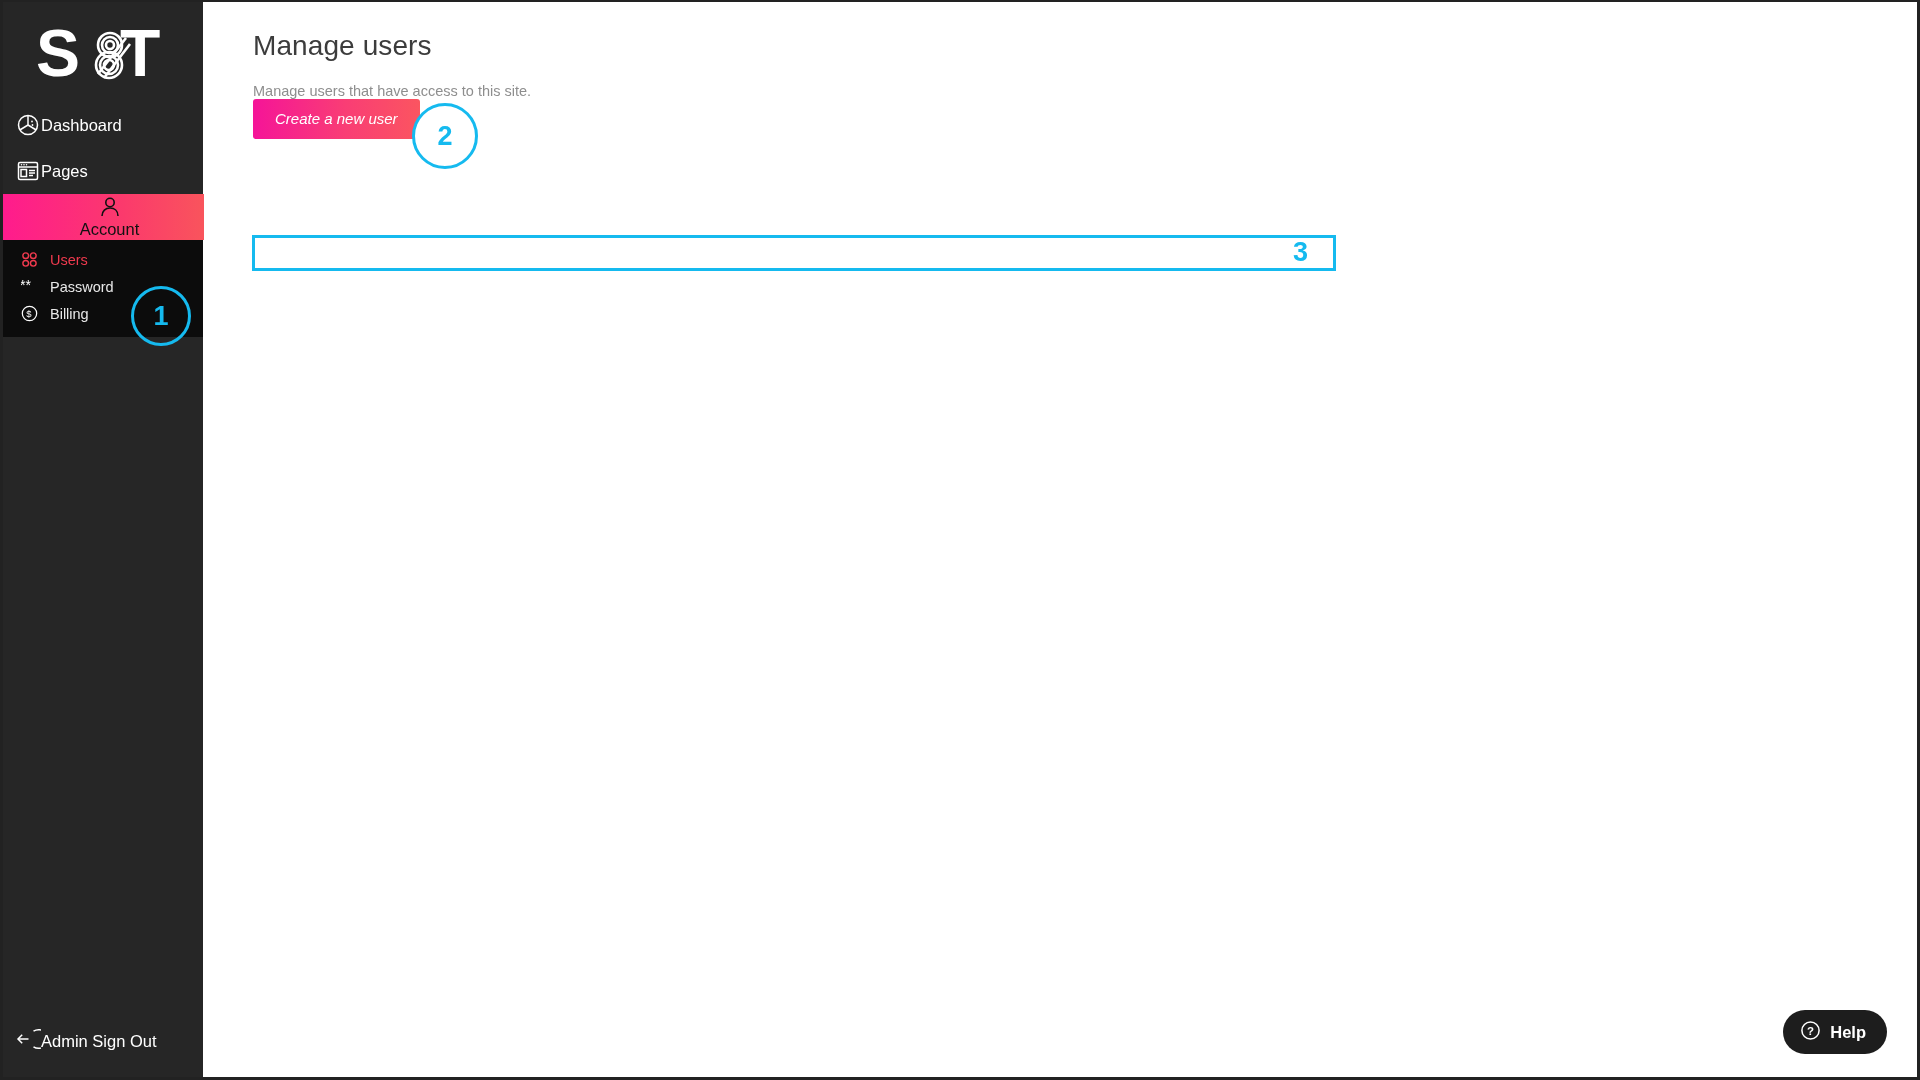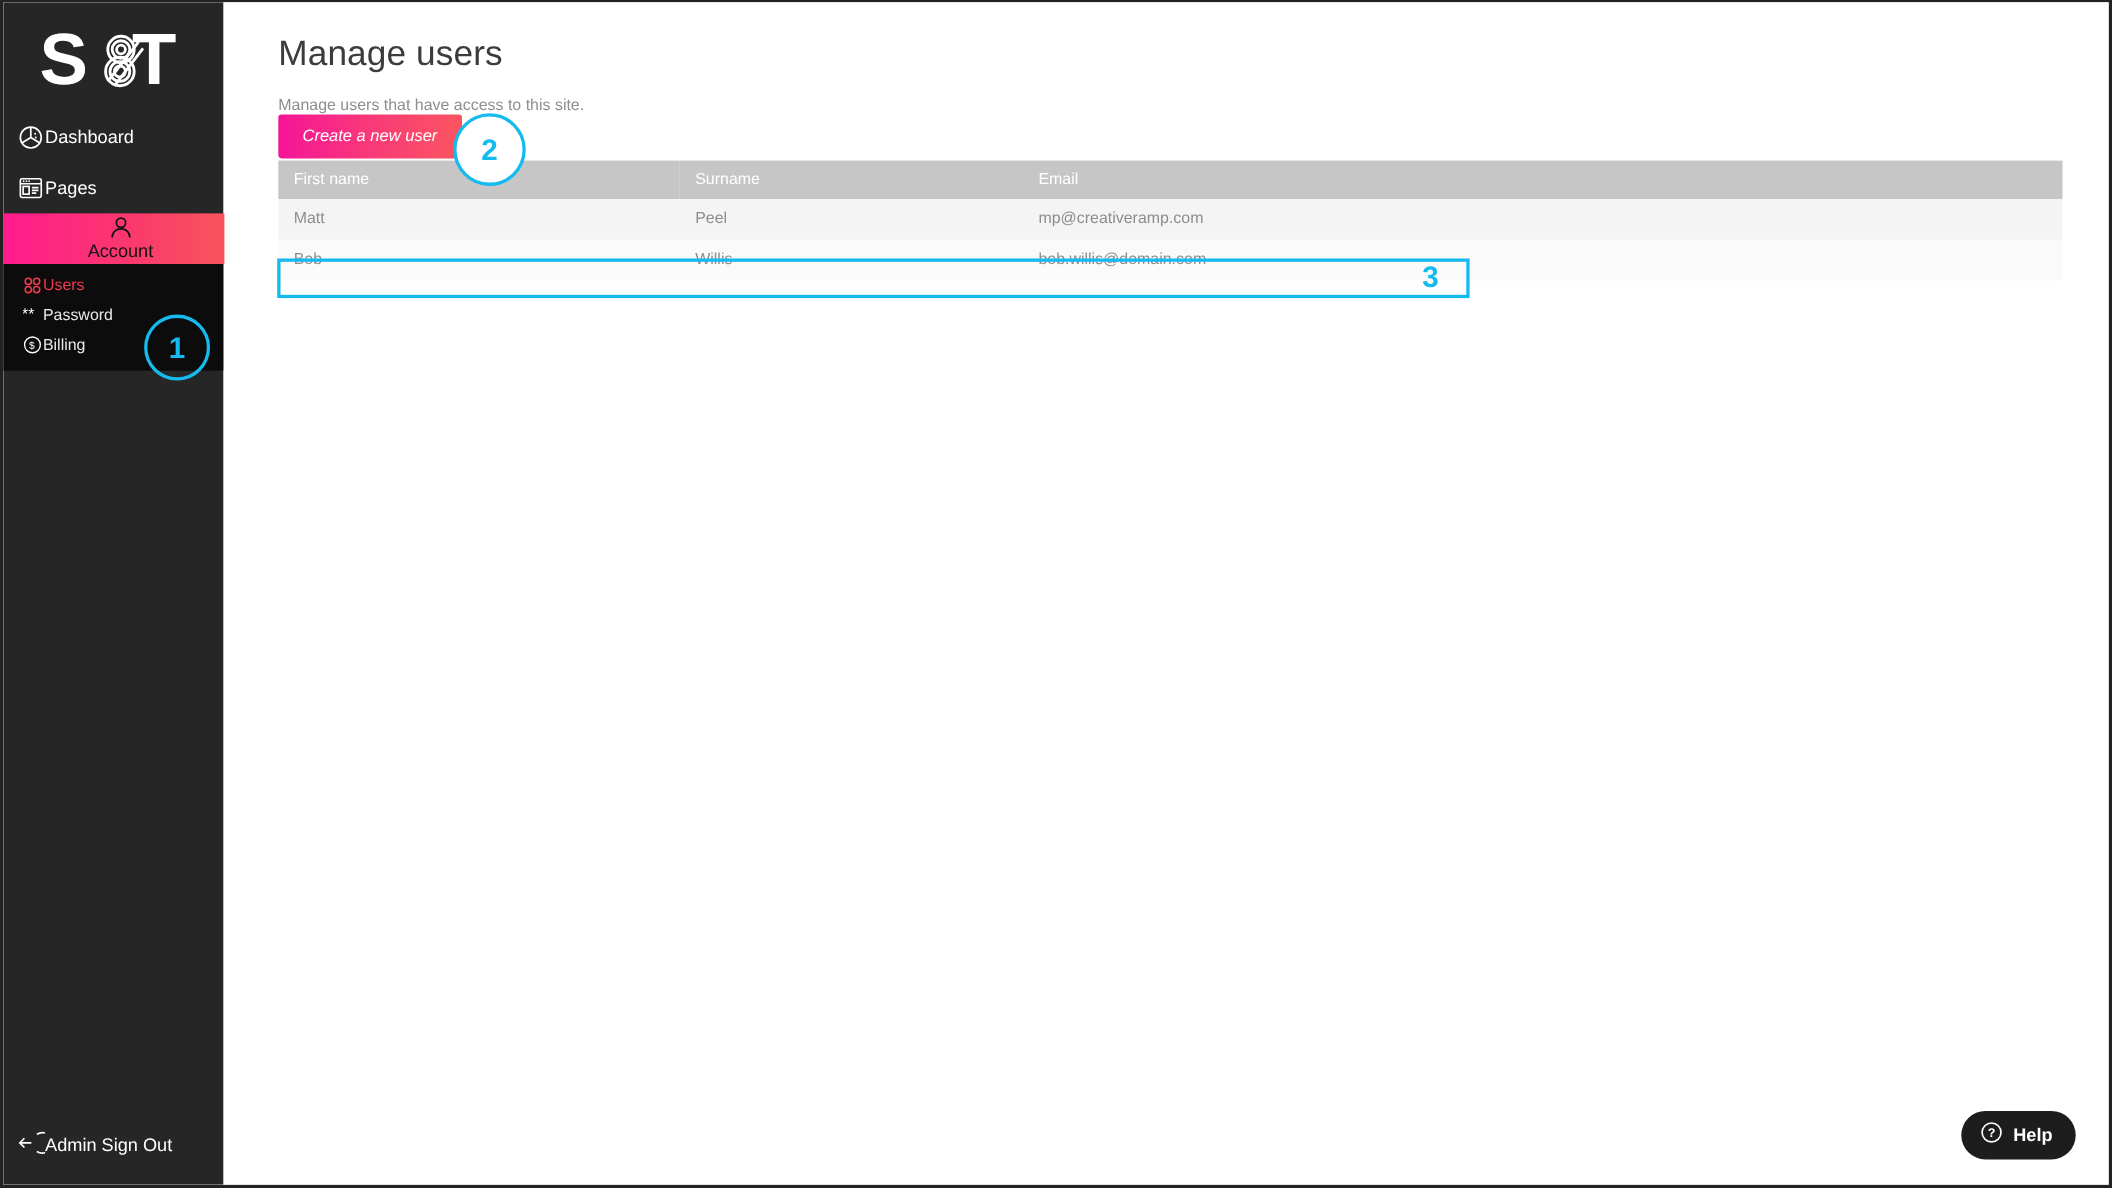--- a/index.html
+++ b/index.html
@@ -56,20 +56,21 @@
     width: 201px;
     flex-direction: column;
   }
   .nav-item.active .nav-icon svg { stroke: #111111; }
 
   #submenu { background: #0c0c0c; padding: 6px 0 10px 0; }
   .sub-item {
     display: flex; align-items: center;
     height: 27px;
     padding-left: 16px;
+    gap: 11px;
     font-size: 14.5px;
     color: #e8e8e8;
     cursor: pointer;
   }
   .sub-item.active { color: #ef3a4e; }
   .sub-item .sub-icon {
     width: 20px; height: 20px;
     display: flex; align-items: center; justify-content: center;
     flex: 0 0 20px;
   }
@@ -87,21 +88,21 @@
   }
 
   
   #main {
     position: absolute;
     left: 200px; top: 0; right: 0; bottom: 0;
     background: #ffffff;
     padding: 28px 50px 0 50px;
   }
   #page-title {
-    font-size: 32px;
+    font-size: 28px;
     font-weight: 400;
     color: #3c3c3c;
     letter-spacing: .1px;
     margin-bottom: 21px;
   }
   #page-subtitle {
     font-size: 14.5px;
     color: #8e8e8e;
   }
   #create-btn {
@@ -299,41 +300,20 @@
     </div>
   </nav>
 
   <main id="main">
 
     <h1 id="page-title">Manage users</h1>
     <p id="page-subtitle">Manage users that have access to this site.</p>
 
     <button id="create-btn">Create a new user</button>
 
-    <table id="user-table">
-      <thead>
-        <tr>
-          <th class="col-first">First name</th>
-          <th class="col-sur">Surname</th>
-          <th class="col-email">Email</th>
-        </tr>
-      </thead>
-      <tbody>
-        <tr class="row-even">
-          <td>Matt</td>
-          <td>Peel</td>
-          <td>mp@creativeramp.com</td>
-        </tr>
-        <tr class="row-odd">
-          <td>Bob</td>
-          <td>Willis</td>
-          <td>bob.willis@domain.com</td>
-        </tr>
-      </tbody>
-    </table>
   </main>
 
   <div class="ann-circle transparent" style="left:128px; top:284px; width:60px; height:60px;">
     <span>1</span>
   </div>
 
   <div class="ann-circle" style="left:409px; top:101px; width:66px; height:66px;">
     <span>2</span>
   </div>
 

